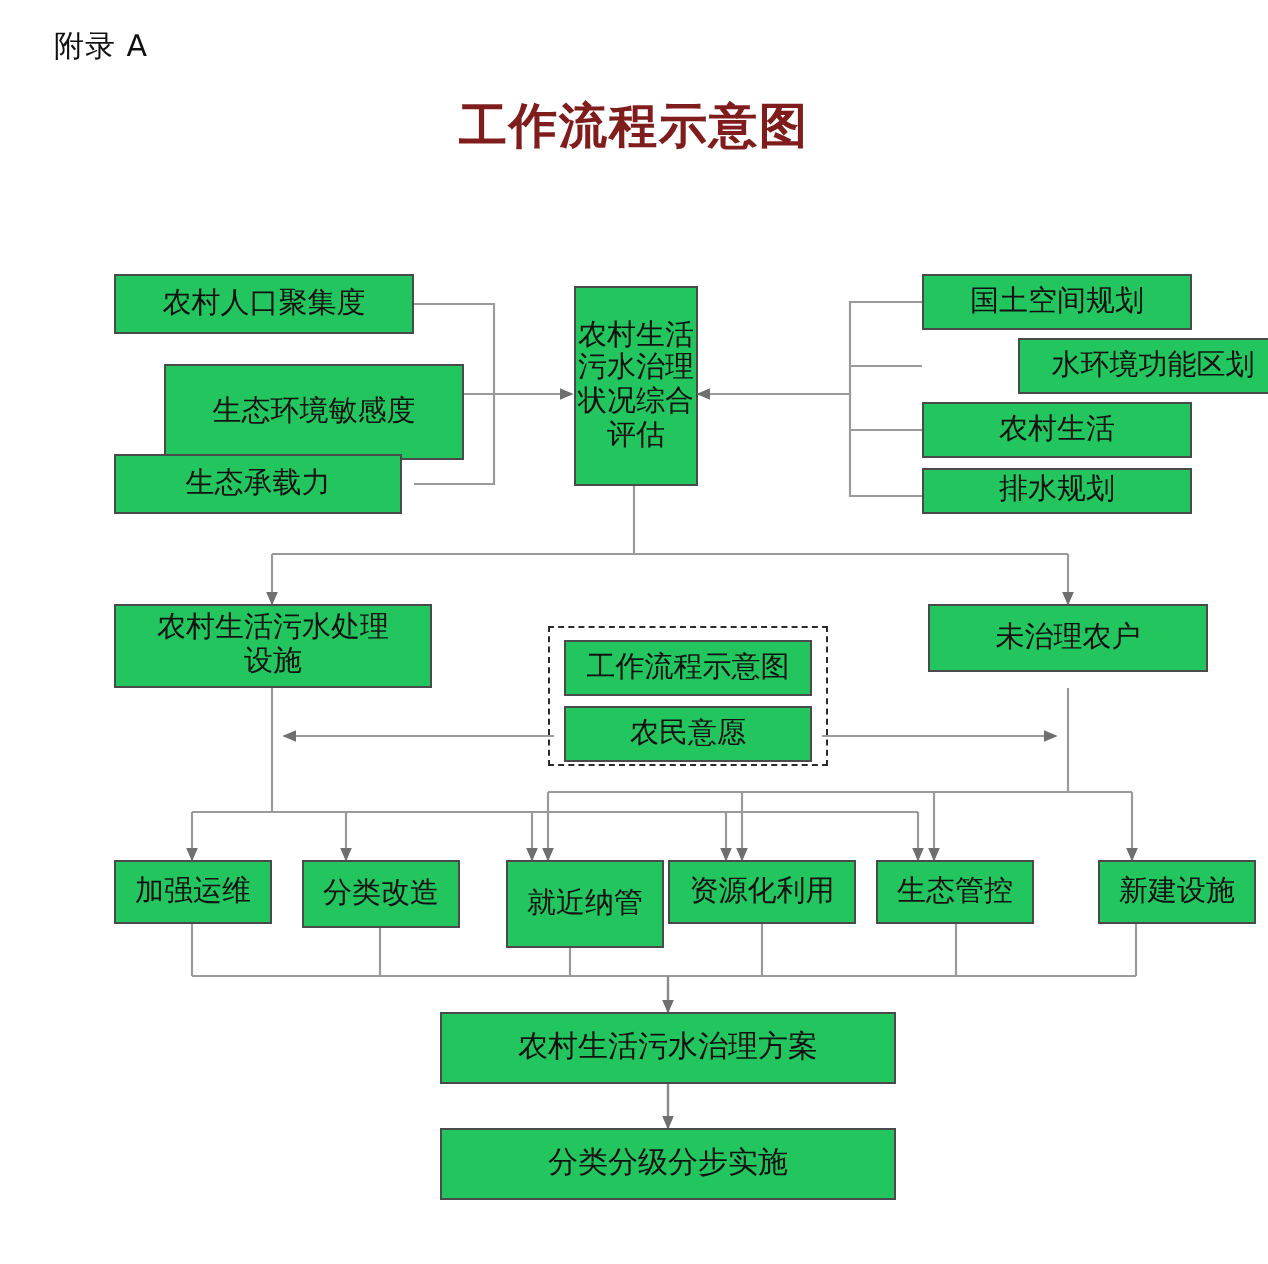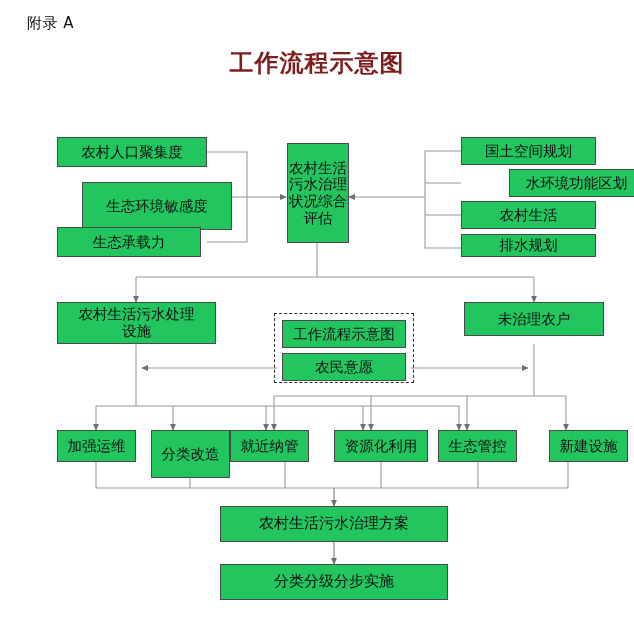--- a/index.html
+++ b/index.html
@@ -176,22 +176,22 @@
   <div class="node sz14" style="left:57px;  top:302px; width:159px; height:42px;">农村生活污水处理
 设施</div>
 
   <div class="node sz14" style="left:464px; top:302px; width:140px; height:34px;">未治理农户</div>
 
   <div class="dashed-group" style="left:274px; top:313px; width:140px; height:70px;"></div>
   <div class="node sz14" style="left:282px; top:320px; width:124px; height:28px;">工作流程示意图</div>
   <div class="node sz14" style="left:282px; top:353px; width:124px; height:28px;">农民意愿</div>
 
   <div class="node sz14" style="left:57px;  top:430px; width:79px; height:32px;">加强运维</div>
-  <div class="node sz14" style="left:151px; top:430px; width:79px; height:48px;">分类改造</div>
-  <div class="node sz14" style="left:230px; top:430px; width:79px; height:32px;">就近纳管</div>
+  <div class="node sz14" style="left:151px; top:430px; width:79px; height:34px;">分类改造</div>
+  <div class="node sz14" style="left:253px; top:430px; width:79px; height:44px;">就近纳管</div>
   <div class="node sz14" style="left:334px; top:430px; width:94px; height:32px;">资源化利用</div>
   <div class="node sz14" style="left:438px; top:430px; width:79px; height:32px;">生态管控</div>
   <div class="node sz14" style="left:549px; top:430px; width:79px; height:32px;">新建设施</div>
 
   <div class="node sz15" style="left:220px; top:506px; width:228px; height:36px;">农村生活污水治理方案</div>
   <div class="node sz15" style="left:220px; top:564px; width:228px; height:36px;">分类分级分步实施</div>
 
 </div>
 
 </body></html>

